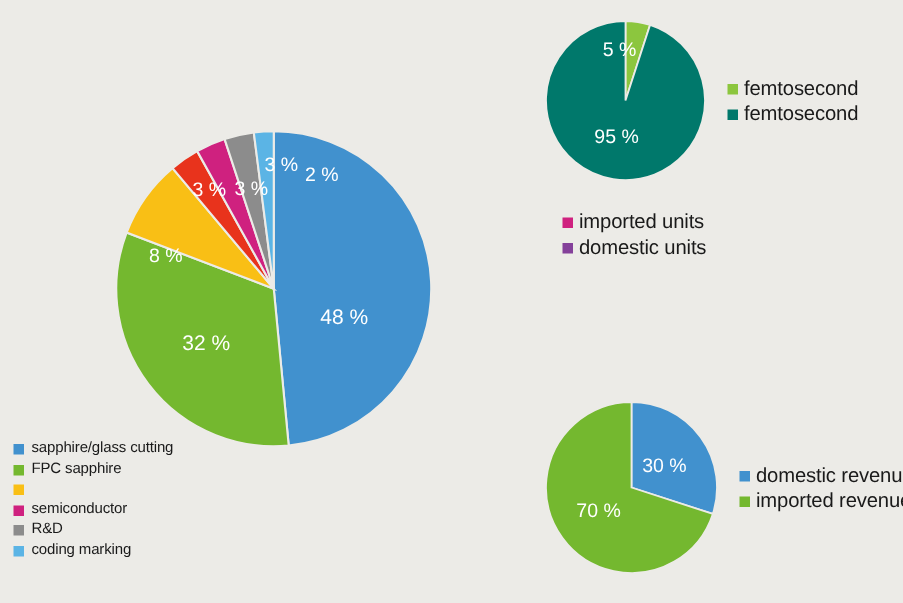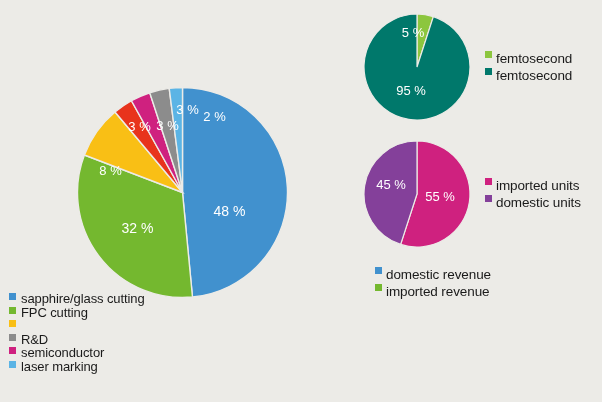--- a/index.html
+++ b/index.html
@@ -34,34 +34,34 @@
 
   
   #main-legend {
     position: absolute;
     left: 9px;
     top: 292px;
     width: 200px;
   }
   .legend-row {
     display: flex;
-    align-items: flex-start;
+    align-items: center;
     height: 13.5px;
     white-space: nowrap;
   }
   .legend-swatch {
     width: 7px;
     height: 7px;
     flex: 0 0 7px;
     margin-right: 5px;
     position: relative;
     top: 1px;
   }
   .legend-label {
-    font-size: 13px;
+    font-size: 10px;
     line-height: 13.5px;
     color: #1a1a1a;
     letter-spacing: -0.1px;
   }
 
   
   .sub-chart {
     position: absolute;
     display: flex;
     align-items: center;
@@ -134,36 +134,36 @@
     </svg>
   </div>
 
   <div id="main-legend">
     <div class="legend-row">
       <span class="legend-swatch" style="background:#4191ce"></span>
       <span class="legend-label">sapphire/glass cutting</span>
     </div>
     <div class="legend-row">
       <span class="legend-swatch" style="background:#74b82f"></span>
-      <span class="legend-label">FPC cutting</span>
+      <span class="legend-label">FPC sapphire</span>
     </div>
     <div class="legend-row">
       <span class="legend-swatch" style="background:#f9bf15"></span>
+    </div>
+    <div class="legend-row">
+      <span class="legend-swatch" style="background:#cf217f"></span>
+      <span class="legend-label">semiconductor</span>
     </div>
     <div class="legend-row">
       <span class="legend-swatch" style="background:#8c8c8c"></span>
       <span class="legend-label">R&amp;D</span>
     </div>
     <div class="legend-row">
-      <span class="legend-swatch" style="background:#cf217f"></span>
-      <span class="legend-label">semiconductor</span>
-    </div>
-    <div class="legend-row">
       <span class="legend-swatch" style="background:#5bb4e5"></span>
-      <span class="legend-label">laser marking</span>
+      <span class="legend-label">coding marking</span>
     </div>
   </div>
 
   <div class="sub-chart" id="chart-femto">
     <div class="sub-pie">
       <svg width="110" height="110" viewBox="0 0 110 110">
         <g transform="translate(55,55)">
           <g id="femto-slices">
               <path d="M 0 0 L 0.000 -53.000 A 53 53 0 0 1 16.378 -50.406 Z" fill="#8cc63e" stroke="#ecebe7" stroke-width="1.2"></path>
               <path d="M 0 0 L 16.378 -50.406 A 53 53 0 1 1 -0.000 -53.000 Z" fill="#00786b" stroke="#ecebe7" stroke-width="1.2"></path>
@@ -179,47 +179,47 @@
         <span class="legend-label">femtosecond</span>
       </div>
       <div class="legend-row">
         <span class="legend-swatch" style="background:#00786b"></span>
         <span class="legend-label">femtosecond</span>
       </div>
     </div>
   </div>
 
   <div class="sub-chart" id="chart-units">
+    <div class="sub-legend">
+      <div class="legend-row">
+        <span class="legend-swatch" style="background:#cf217f"></span>
+        <span class="legend-label">imported units</span>
+      </div>
+      <div class="legend-row">
+        <span class="legend-swatch" style="background:#84409a"></span>
+        <span class="legend-label">domestic units</span>
+      </div>
+    </div>
+  </div>
+
+  <div class="sub-chart" id="chart-rev">
     <div class="sub-pie">
-      <svg width="110" height="110" viewBox="0 0 110 110">
-        <g transform="translate(55,55)">
-          <g id="units-slices">
-              <path d="M 0 0 L 0.000 -53.000 A 53 53 0 1 1 -16.378 50.406 Z" fill="#cf217f" stroke="#ecebe7" stroke-width="1.2"></path>
-              <path d="M 0 0 L -16.378 50.406 A 53 53 0 0 1 -0.000 -53.000 Z" fill="#84409a" stroke="#ecebe7" stroke-width="1.2"></path>
+      <svg width="118" height="118" viewBox="0 0 118 118">
+        <g transform="translate(59,59)">
+          <g id="rev-slices">
+              <path d="M 0 0 L 0.000 -57.000 A 57 57 0 0 1 54.210 17.614 Z" fill="#4191ce" stroke="#ecebe7" stroke-width="1.2"></path>
+              <path d="M 0 0 L 54.210 17.614 A 57 57 0 1 1 -0.000 -57.000 Z" fill="#74b82f" stroke="#ecebe7" stroke-width="1.2"></path>
             </g>
-          <text class="slice-label" x="23" y="4">55 %</text>
-          <text class="slice-label" x="-26" y="-8">45 %</text>
+          <text class="slice-label" x="22" y="-14">30 %</text>
+          <text class="slice-label" x="-22" y="16">70 %</text>
         </g>
       </svg>
     </div>
     <div class="sub-legend">
       <div class="legend-row">
-        <span class="legend-swatch" style="background:#cf217f"></span>
-        <span class="legend-label">imported units</span>
-      </div>
-      <div class="legend-row">
-        <span class="legend-swatch" style="background:#84409a"></span>
-        <span class="legend-label">domestic units</span>
-      </div>
-    </div>
-  </div>
-
-  <div class="sub-chart" id="chart-rev">
-    <div class="sub-legend">
-      <div class="legend-row">
         <span class="legend-swatch" style="background:#4191ce"></span>
         <span class="legend-label">domestic revenue</span>
       </div>
       <div class="legend-row">
         <span class="legend-swatch" style="background:#74b82f"></span>
         <span class="legend-label">imported revenue</span>
       </div>
     </div>
   </div>
 

